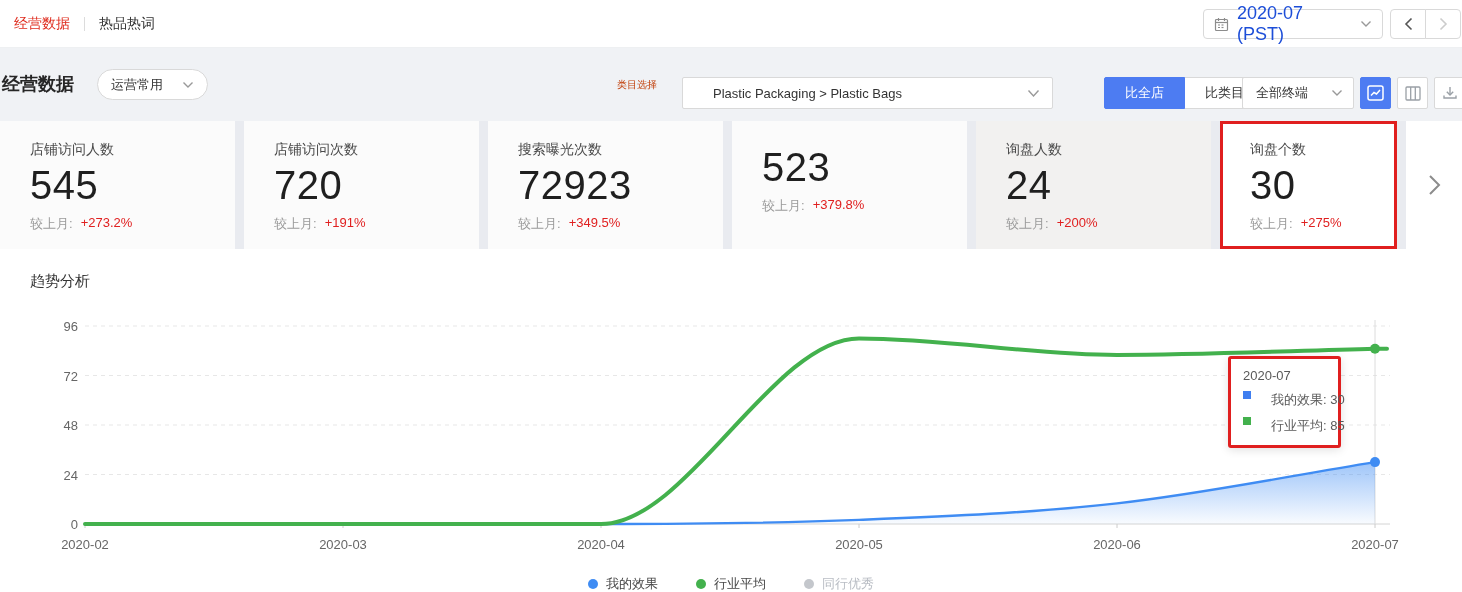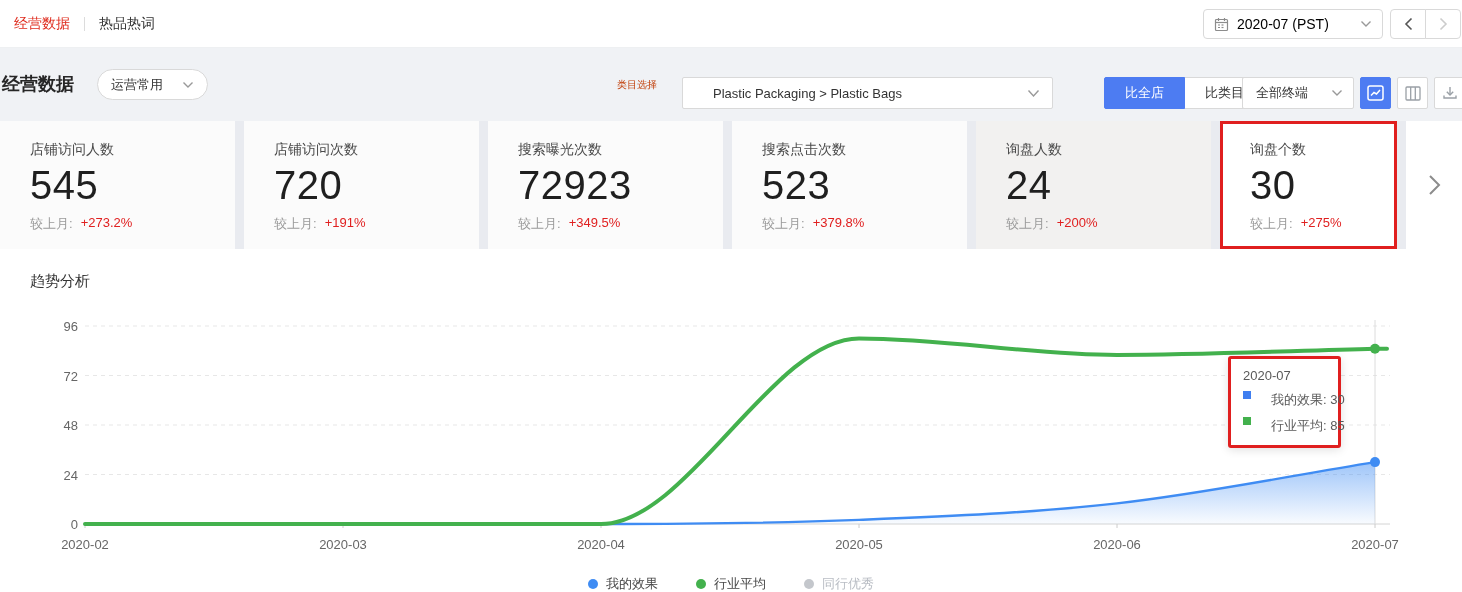--- a/index.html
+++ b/index.html
@@ -6,21 +6,21 @@
   body { font-family:"Liberation Sans","DejaVu Sans",sans-serif; background:#fff; }
   #page { position:relative; width:1462px; height:592px; overflow:hidden; background:#fff; }
 
   
   .topnav { position:absolute; top:0; left:0; width:100%; height:48px; background:#fff; border-bottom:1px solid #eef0f2; }
   .nav-tabs { position:absolute; left:14px; top:0; height:48px; display:flex; align-items:center; }
   .nav-tab { font-size:14px; color:#333; cursor:pointer; text-decoration:none; }
   .nav-tab.active { color:#df2b1d; }
   .nav-sep { width:1px; height:14px; background:#dcdcdc; margin:0 14px; }
   .date-picker { position:absolute; left:1203px; top:9px; width:180px; height:30px; border:1px solid #d9d9d9; border-radius:4px; background:#fff; display:flex; align-items:center; padding:0 10px; gap:8px; }
-  .date-picker .val { font-size:14px; color:#000000; flex:1; }
+  .date-picker .val { font-size:18px; color:#1d4ed8; flex:1; }
   .nav-arrows { position:absolute; left:1390px; top:9px; display:flex; }
   .nav-arrow { width:36px; height:30px; border:1px solid #d9d9d9; background:#fff; display:flex; align-items:center; justify-content:center; cursor:pointer; }
   .nav-arrow:first-child { border-radius:4px 0 0 4px; }
   .nav-arrow:last-child { border-radius:0 4px 4px 0; margin-left:-1px; }
   .nav-arrow svg { stroke:#555; }
   .nav-arrow.disabled svg { stroke:#ccc; }
 
   
   .band { position:absolute; top:48px; left:0; width:100%; height:73px; background:#f0f2f5; }
   .band-title { position:absolute; left:2px; top:24px; font-size:18px; font-weight:bold; color:#262626; }
@@ -199,21 +199,20 @@
   </div>
       <div class="card">
     <div class="card-title">搜索曝光次数</div>
     <div class="card-value">72923</div>
     <div class="card-mom">
       <span class="mom-label">较上月:</span>
       <span class="mom-change">+349.5%</span>
     </div>
   </div>
       <div class="card">
-    <div class="card-title">搜索点击次数</div>
     <div class="card-value">523</div>
     <div class="card-mom">
       <span class="mom-label">较上月:</span>
       <span class="mom-change">+379.8%</span>
     </div>
   </div>
       <div class="card hovered">
     <div class="card-title">询盘人数</div>
     <div class="card-value">24</div>
     <div class="card-mom">

